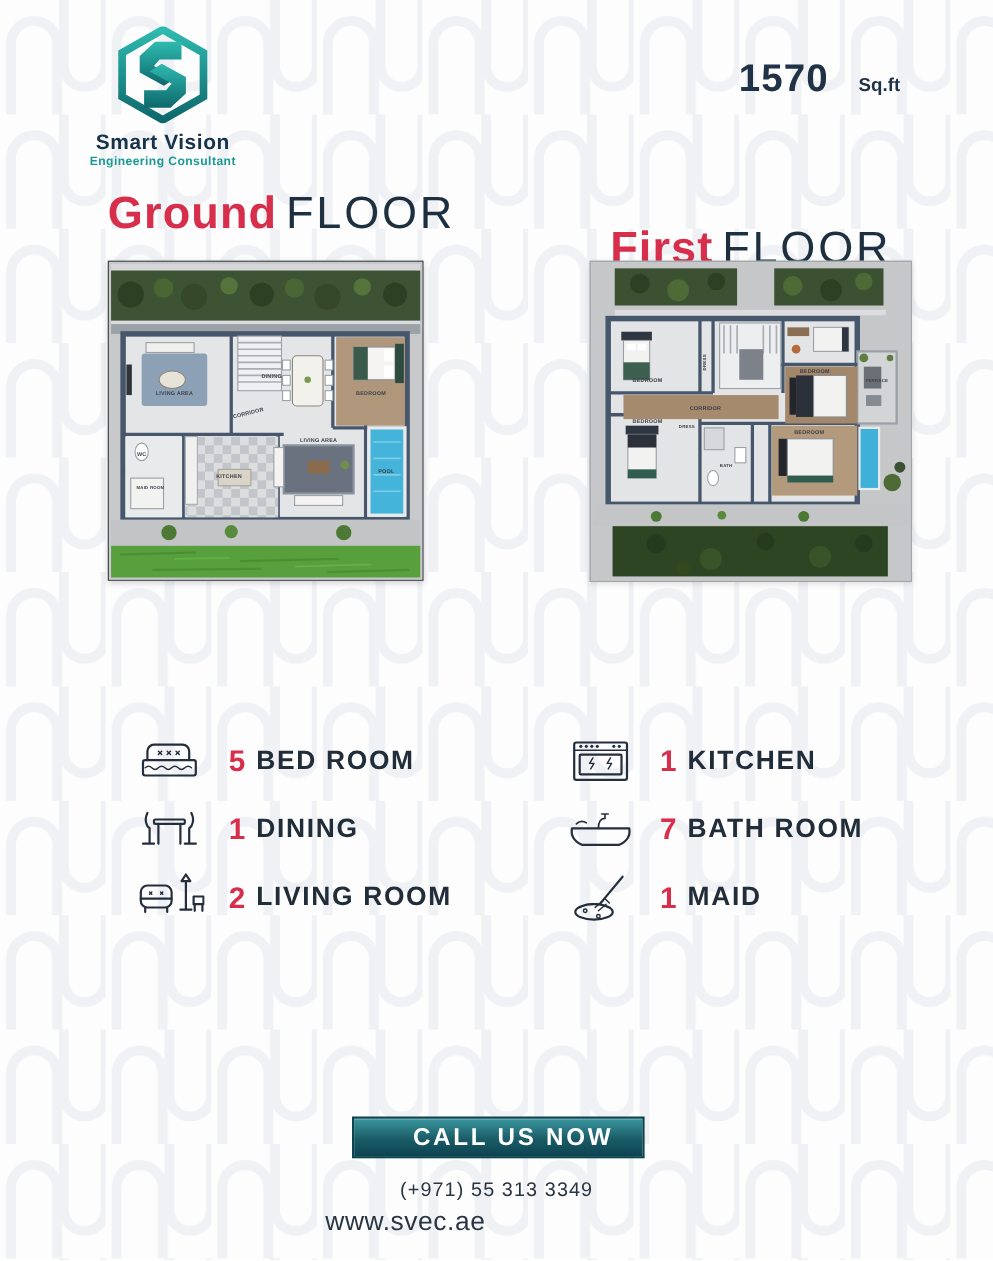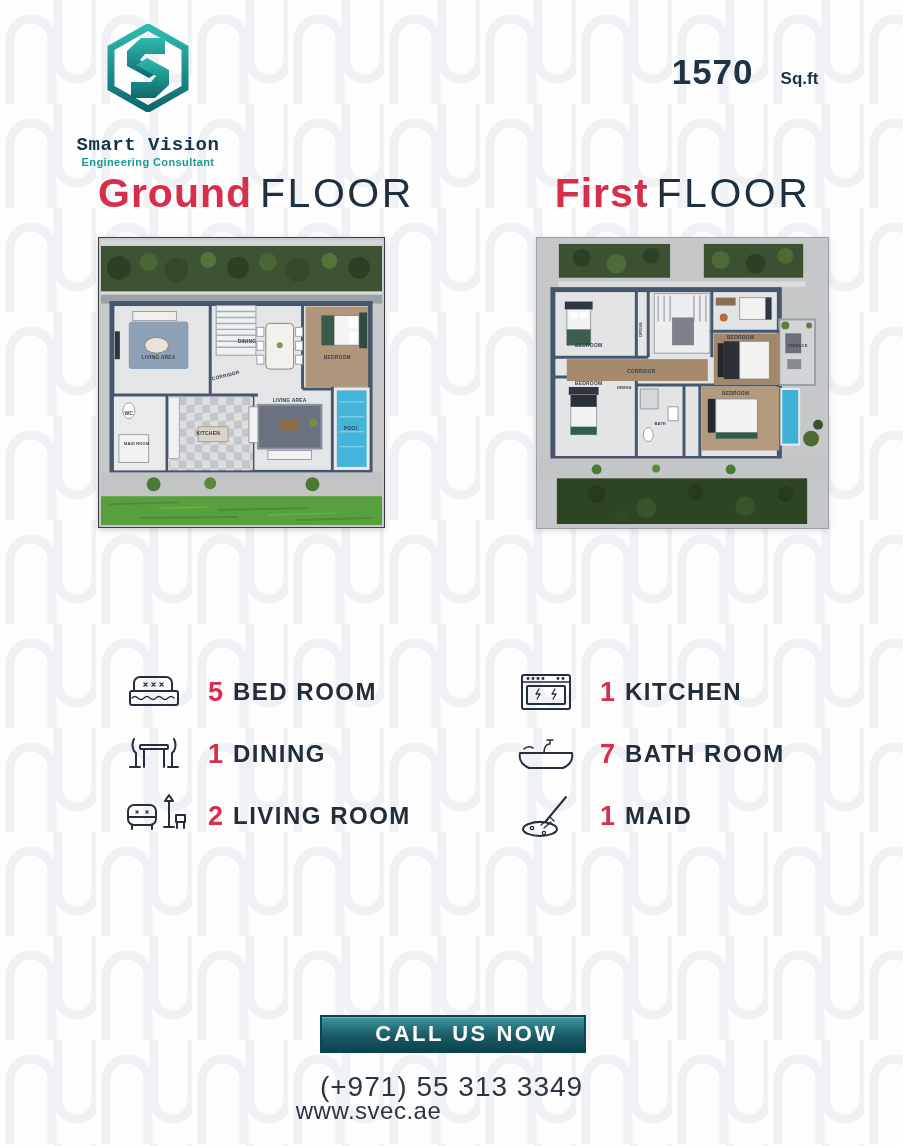--- a/index.html
+++ b/index.html
@@ -8,35 +8,35 @@
     position:relative; width:903px; height:1146px; overflow:hidden;
     background:#fdfdfe;
     font-family:"Liberation Sans", sans-serif;
     color:#1e2f40;
   }
   .bg-pattern { position:absolute; left:0; top:0; z-index:0; }
   .layer { position:absolute; z-index:1; }
 
   
   .brand { left:38px; top:24px; width:220px; text-align:center; }
-  .brand-name { font-size:19px; font-weight:800; color:#17324a; letter-spacing:.5px; margin-top:18px;font-family:Liberation Mono, monospace; }
+  .brand-name { font-size:19px; font-weight:800; color:#17324a; letter-spacing:.5px; margin-top:2px; }
   .brand-tagline { font-size:11px; font-weight:600; color:#199a95; letter-spacing:.4px; }
 
   .villa-area { left:600px; top:50px; width:290px; text-align:center; }
   .villa-area-label { font-size:30px; font-weight:500; color:#203245; letter-spacing:4px; }
   .villa-area-row { margin-top:2px; }
   .villa-area-value { font-size:35px; font-weight:800; color:#203245; letter-spacing:1px; }
   .villa-area-unit { font-size:17px; font-weight:600; color:#203245; margin-left:27px; }
 
   
   .floor-heading { top:170px; height:46px; text-align:center; font-size:41px; letter-spacing:1px; white-space:nowrap; }
   .floor-heading .accent { color:#d62e4b; font-weight:800; }
   .floor-heading .rest { color:#1e3040; font-weight:400; letter-spacing:2.5px; margin-left:8px; }
   .heading-ground { left:98px; width:287px; }
-  .heading-first  { left:536px; width:293px; }
+  .heading-first  { left:536px; width:293px;margin-top:32px; }
 
   
   .plan { background:#c7c9cb; }
   .plan-ground { left:98px; top:237px; width:287px; height:291px; border:1.5px solid #3a3f46; box-shadow:0 2px 6px rgba(0,0,0,.18); }
   .plan-first  { left:536px; top:237px; width:293px; height:292px; border:1px solid #9aa0a5; box-shadow:0 2px 6px rgba(0,0,0,.12); }
   .plan svg { display:block; width:100%; height:100%; }
   .plan-label { font-family:"Liberation Sans", sans-serif; font-size:5px; font-weight:700; fill:#3c4149; letter-spacing:.2px; }
 
   
   .features-col { top:668px; display:flex; flex-direction:column; gap:14px; }
@@ -50,21 +50,21 @@
 
   
   .cta-button {
     left:320px; top:1015px; width:266px; height:38px;
     display:flex; align-items:center; justify-content:center;
     background:linear-gradient(180deg,#3a969e 0%,#1a5b66 55%,#0b4450 100%);
     border:2px solid #0c4550; cursor:pointer;
     box-shadow:inset 0 1px 0 rgba(255,255,255,.25);
     color:#ffffff; font-size:22px; font-weight:600; letter-spacing:2.5px;padding-left:27px;
   }
-  .cta-phone { left:0; top:1071px; width:903px; text-align:center; font-size:28px; font-weight:500; color:#2a3542; letter-spacing:1px; }
+  .cta-phone { left:0; top:1071px; width:903px; text-align:center; font-size:18px; font-weight:500; color:#2a3542; letter-spacing:1px; }
   .cta-website { left:0; top:1097px; width:737px; text-align:center; font-size:24px; font-weight:500; color:#2a3542; letter-spacing:.5px; }
 </style>
 </head>
 <body>
 
 <div class="page">
 
   <svg class="bg-pattern" width="903" height="1146" aria-hidden="true">
     <defs>
       <pattern id="pat" width="96" height="104" patternUnits="userSpaceOnUse">

